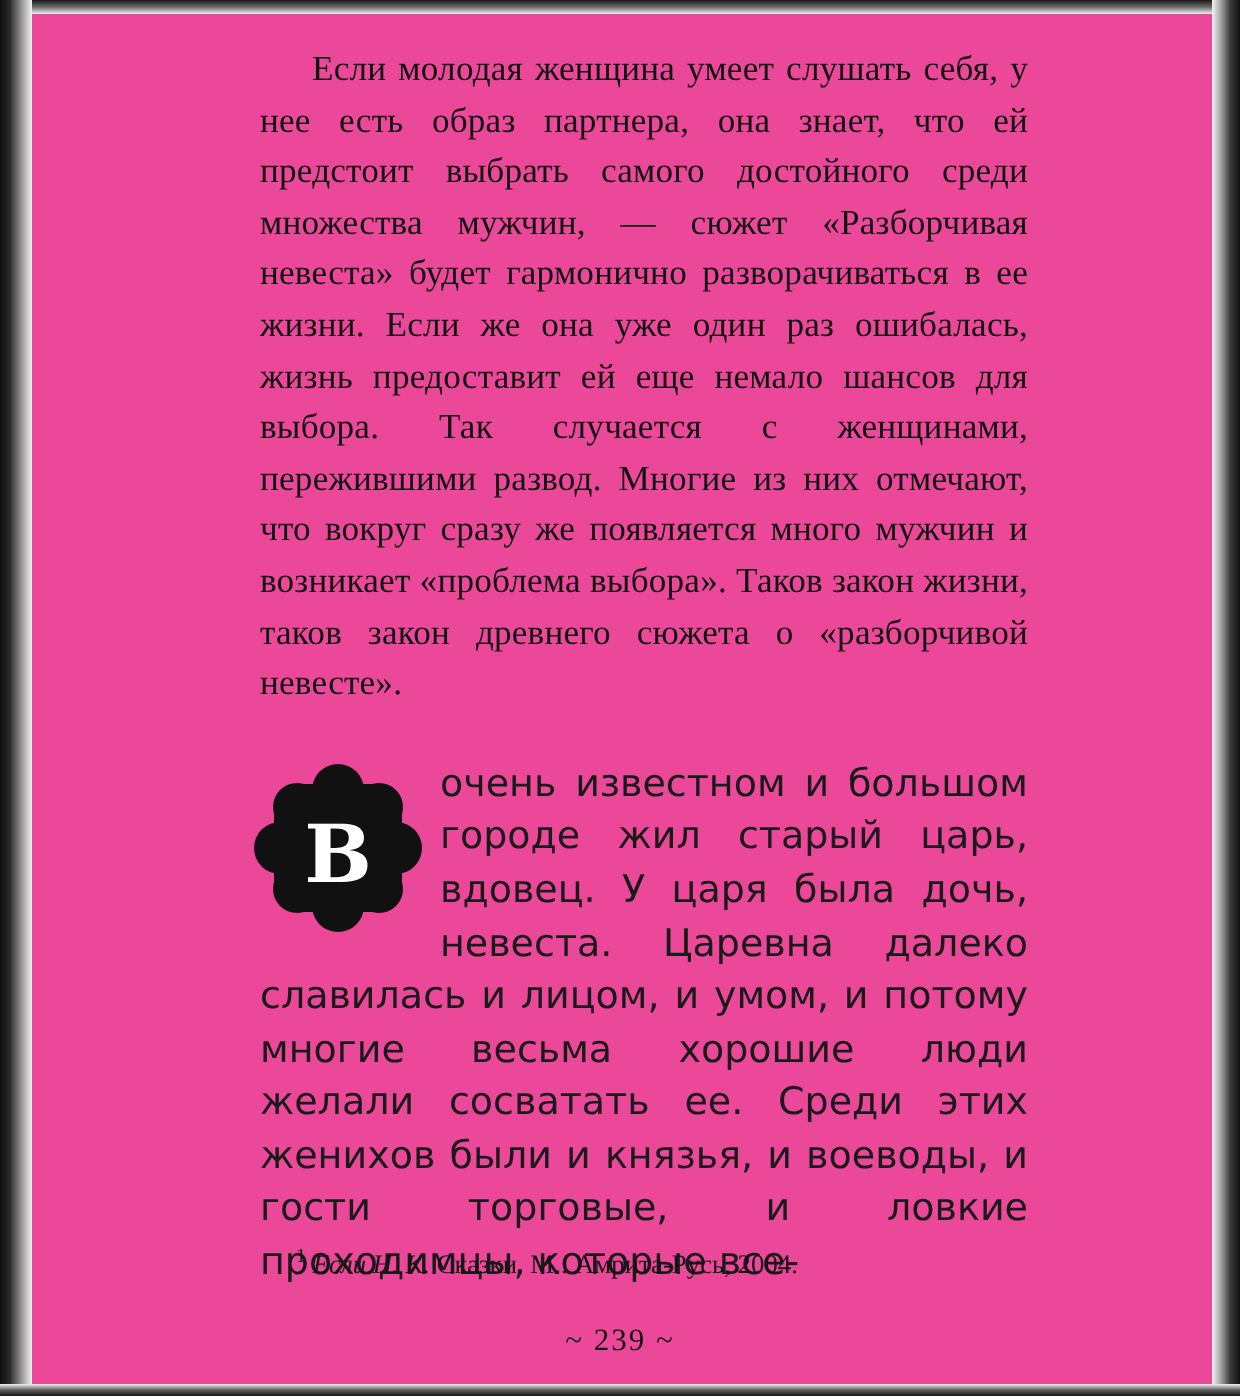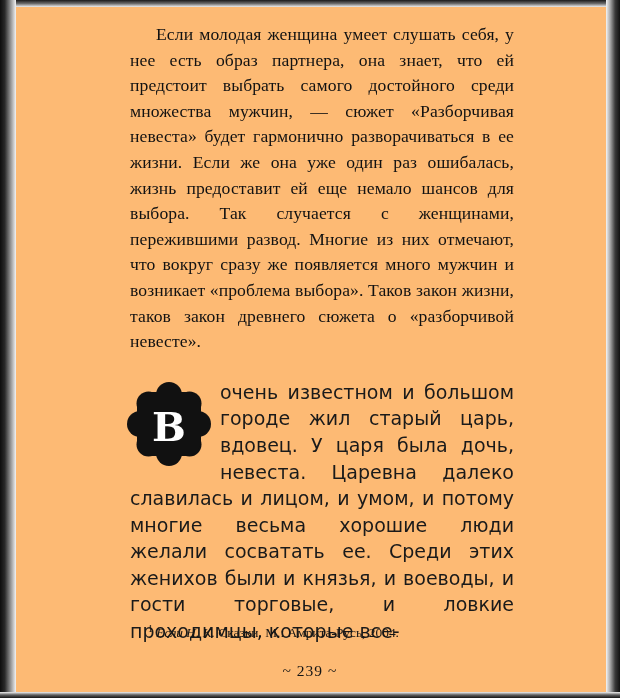--- a/index.html
+++ b/index.html
@@ -10,21 +10,21 @@
   body {
     width: 620px;
     height: 698px;
     overflow: hidden;
     font-family: "Liberation Serif", serif;
   }
   .page {
     position: relative;
     width: 620px;
     height: 698px;
-    background: #fdba74;
+    background: #ec4899;
     box-sizing: border-box;
   }
   
   .edge-left {
     position: absolute;
     left: 0; top: 0;
     width: 16px; height: 698px;
     background: linear-gradient(to right, #0d0d0d 0%, #2a2a2a 30%, #8f8f8f 65%, #f2f2f2 100%);
   }
   .edge-right {

